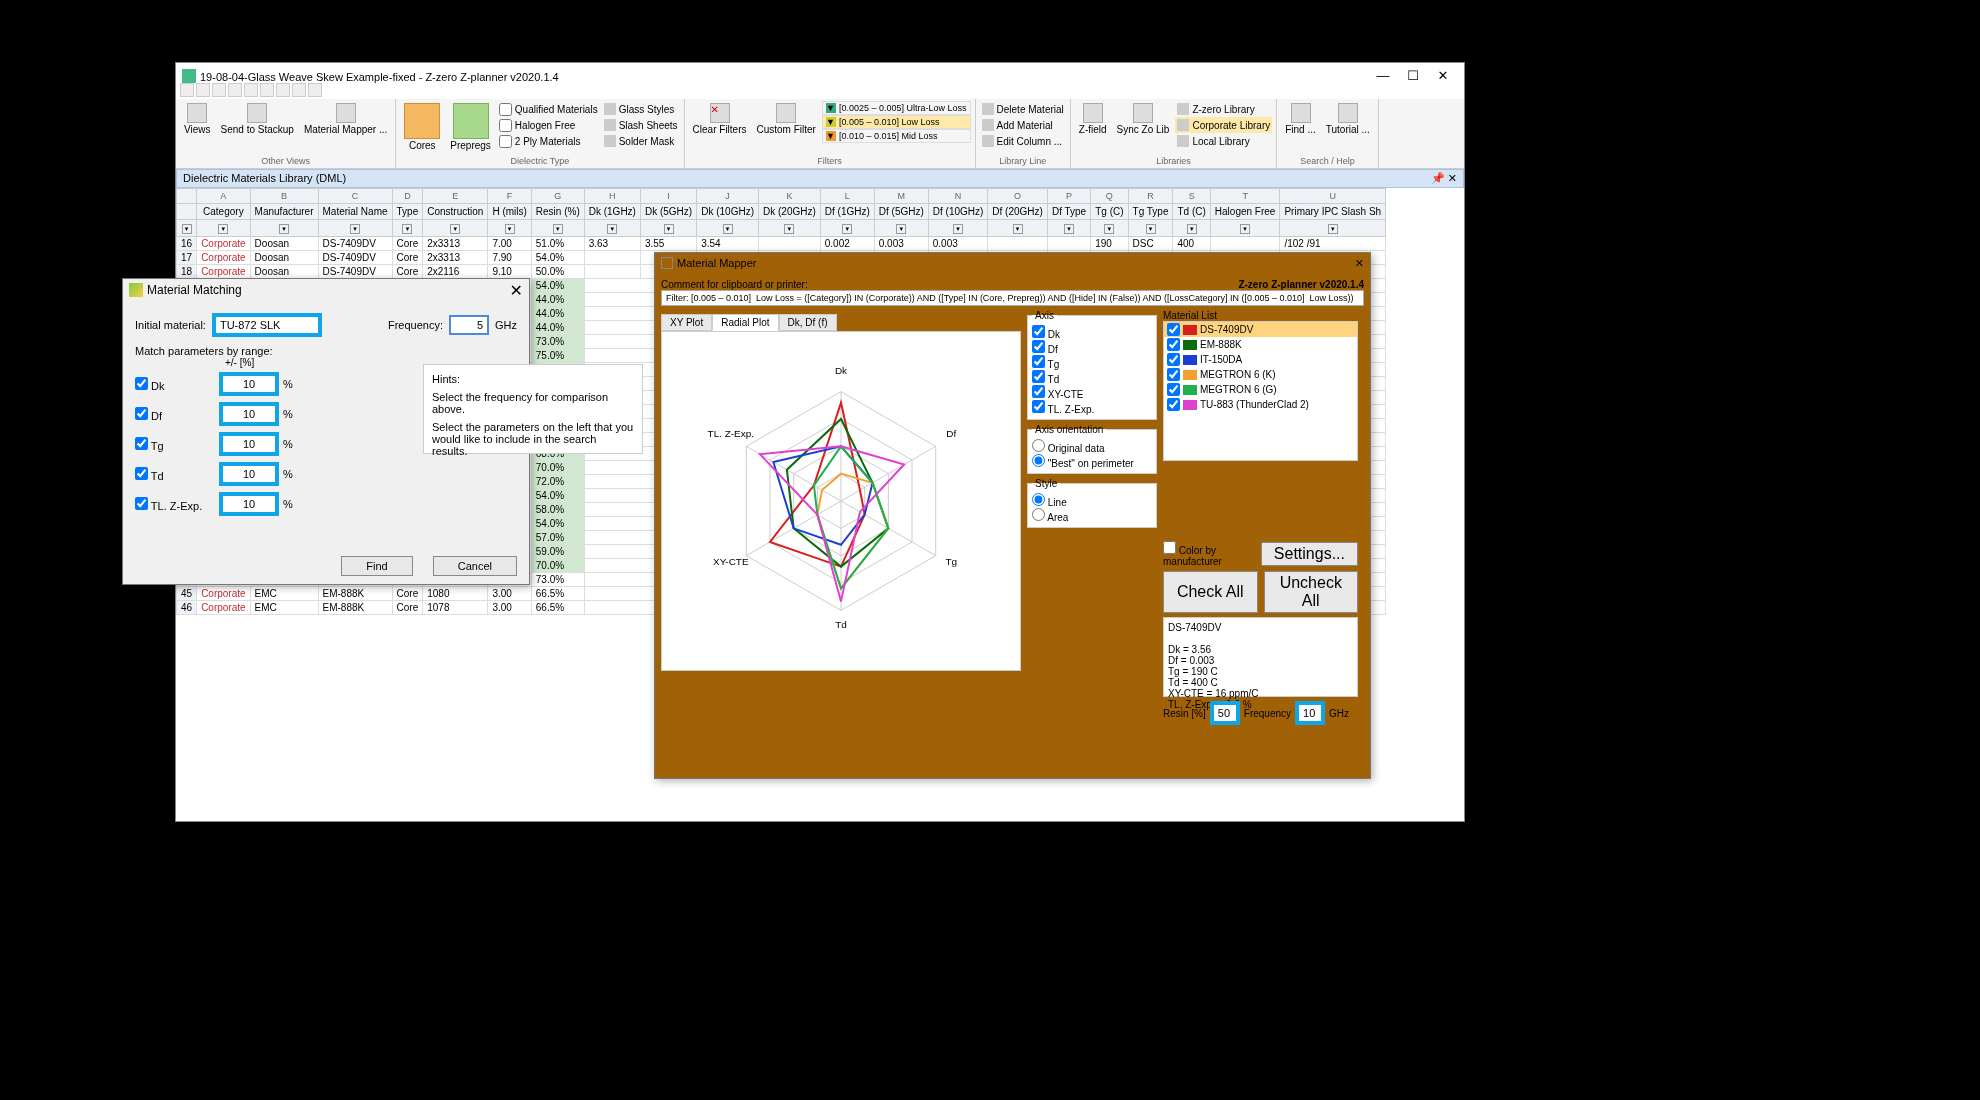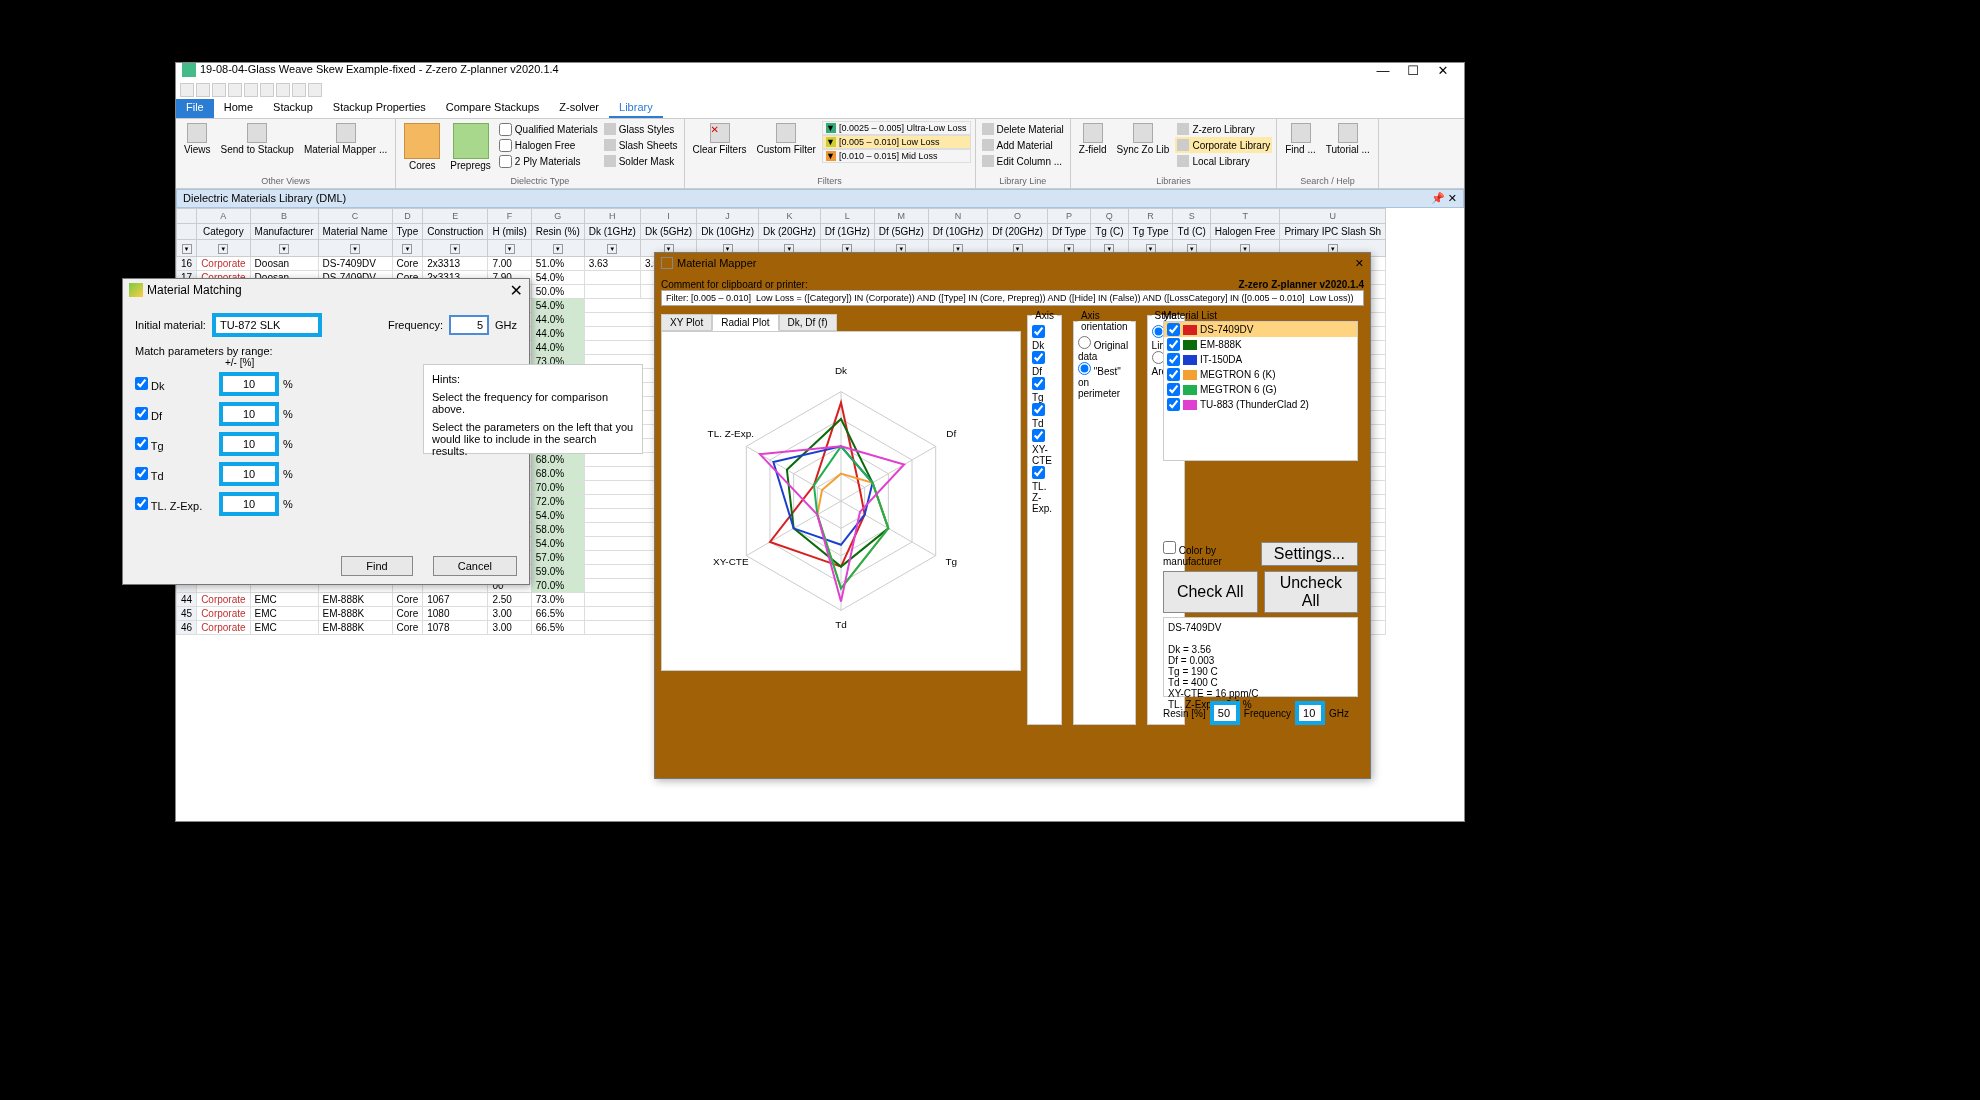--- a/index.html
+++ b/index.html
@@ -1,18 +1,18 @@
 <!DOCTYPE html>
 <html><head>
 <meta charset="utf-8">
 <style>
 * { box-sizing: border-box; margin: 0; padding: 0; font-family: "Segoe UI", Tahoma, sans-serif; }
 body { background: #000; width: 1980px; height: 1100px; position: relative; overflow: hidden; }
 .main-window { position: absolute; left: 175px; top: 62px; width: 1290px; height: 760px; background: #fff; border: 1px solid #888; }
-.titlebar { height: 20px; background: #fff; display: flex; align-items: flex-start; padding: 0 6px; font-size: 11px; }
+.titlebar { height: 20px; background: #fff; display: flex; align-items: flex-end; padding: 0 6px; font-size: 11px; }
 .titlebar .icon { width: 14px; height: 14px; background: #4b8; margin-right: 4px; }
 .win-controls { margin-left: auto; display: flex; gap: 0; }
 .win-controls span { width: 30px; text-align: center; font-size: 13px; cursor: default; }
 .quick-toolbar { height: 16px; display: flex; gap: 2px; padding: 0 4px; }
 .quick-toolbar .qbtn { width: 14px; height: 14px; background: #eee; border: 1px solid #ccc; }
 .ribbon-tabs { height: 20px; display: flex; font-size: 11px; border-bottom: 1px solid #ccc; }
 .ribbon-tab { padding: 2px 10px; cursor: default; }
 .ribbon-tab.file { background: #2b7cd3; color: #fff; }
 .ribbon-tab.active { border-bottom: 2px solid #2b7cd3; color: #2b7cd3; }
 .ribbon { height: 70px; background: #f5f5f5; display: flex; border-bottom: 1px solid #ccc; font-size: 10px; }
@@ -57,21 +57,21 @@
 .mapper-window { position: absolute; left: 654px; top: 252px; width: 717px; height: 527px; background: #a16207; border: 1px solid #777; box-shadow: 2px 2px 8px rgba(0,0,0,.3); }
 .mapper-title { height: 20px; display: flex; align-items: center; padding: 0 6px; font-size: 11px; }
 .mapper-body { padding: 6px; font-size: 10px; }
 .filter-text { width: 100%; border: 1px solid #aaa; padding: 2px 4px; font-size: 9px; background: #fff; }
 .mapper-tabs { display: flex; font-size: 10px; margin-top: 4px; }
 .mapper-tab { padding: 2px 8px; border: 1px solid #ccc; background: #e8e8e8; }
 .mapper-tab.active { background: #fff; border-bottom: 1px solid #fff; }
 .mapper-content { display: flex; gap: 6px; }
 .radar-area { width: 360px; height: 340px; background: #fff; border: 1px solid #ccc; position: relative; }
 .radar-svg { width: 100%; height: 100%; }
-.side-panels { width: 130px; display: flex; flex-direction: row; gap: 11px; }
+.side-panels { width: 130px; display: flex; flex-direction: column; gap: 4px; }
 .panel-box { border: 1px solid #ccc; background: #fff; padding: 4px; font-size: 10px; }
 .panel-box legend { font-size: 10px; padding: 0 3px; }
 .material-list-area { width: 195px; }
 .mat-list { border: 1px solid #ccc; background: #fff; font-size: 10px; }
 .mat-item { display: flex; align-items: center; gap: 3px; padding: 1px 3px; }
 .mat-item.sel { background: #ffd480; }
 .mat-color { width: 14px; height: 10px; }
 .mapper-btns { display: flex; gap: 6px; }
 .info-box { border: 1px solid #ccc; background: #fff; padding: 4px; font-size: 10px; height: 80px; width: 195px; }
 .bottom-ctrls { display: flex; align-items: center; gap: 4px; font-size: 10px; }
@@ -94,29 +94,20 @@
   <div class="quick-toolbar">
     <span class="qbtn"></span>
       <span class="qbtn"></span>
       <span class="qbtn"></span>
       <span class="qbtn"></span>
       <span class="qbtn"></span>
       <span class="qbtn"></span>
       <span class="qbtn"></span>
       <span class="qbtn"></span>
       <span class="qbtn"></span>
-  </div>
-  <div class="ribbon-tabs">
-    <div class="ribbon-tab file">File</div>
-    <div class="ribbon-tab">Home</div>
-    <div class="ribbon-tab">Stackup</div>
-    <div class="ribbon-tab">Stackup Properties</div>
-    <div class="ribbon-tab">Compare Stackups</div>
-    <div class="ribbon-tab">Z-solver</div>
-    <div class="ribbon-tab active">Library</div>
   </div>
   <div class="ribbon">
     <div class="ribbon-group">
       <div class="ribbon-items">
         <div class="ribbon-btn">
             <div class="ribbon-btn-icon"></div>
             <span>Views</span>
           </div>
         <div class="ribbon-btn">
             <div class="ribbon-btn-icon"></div>

